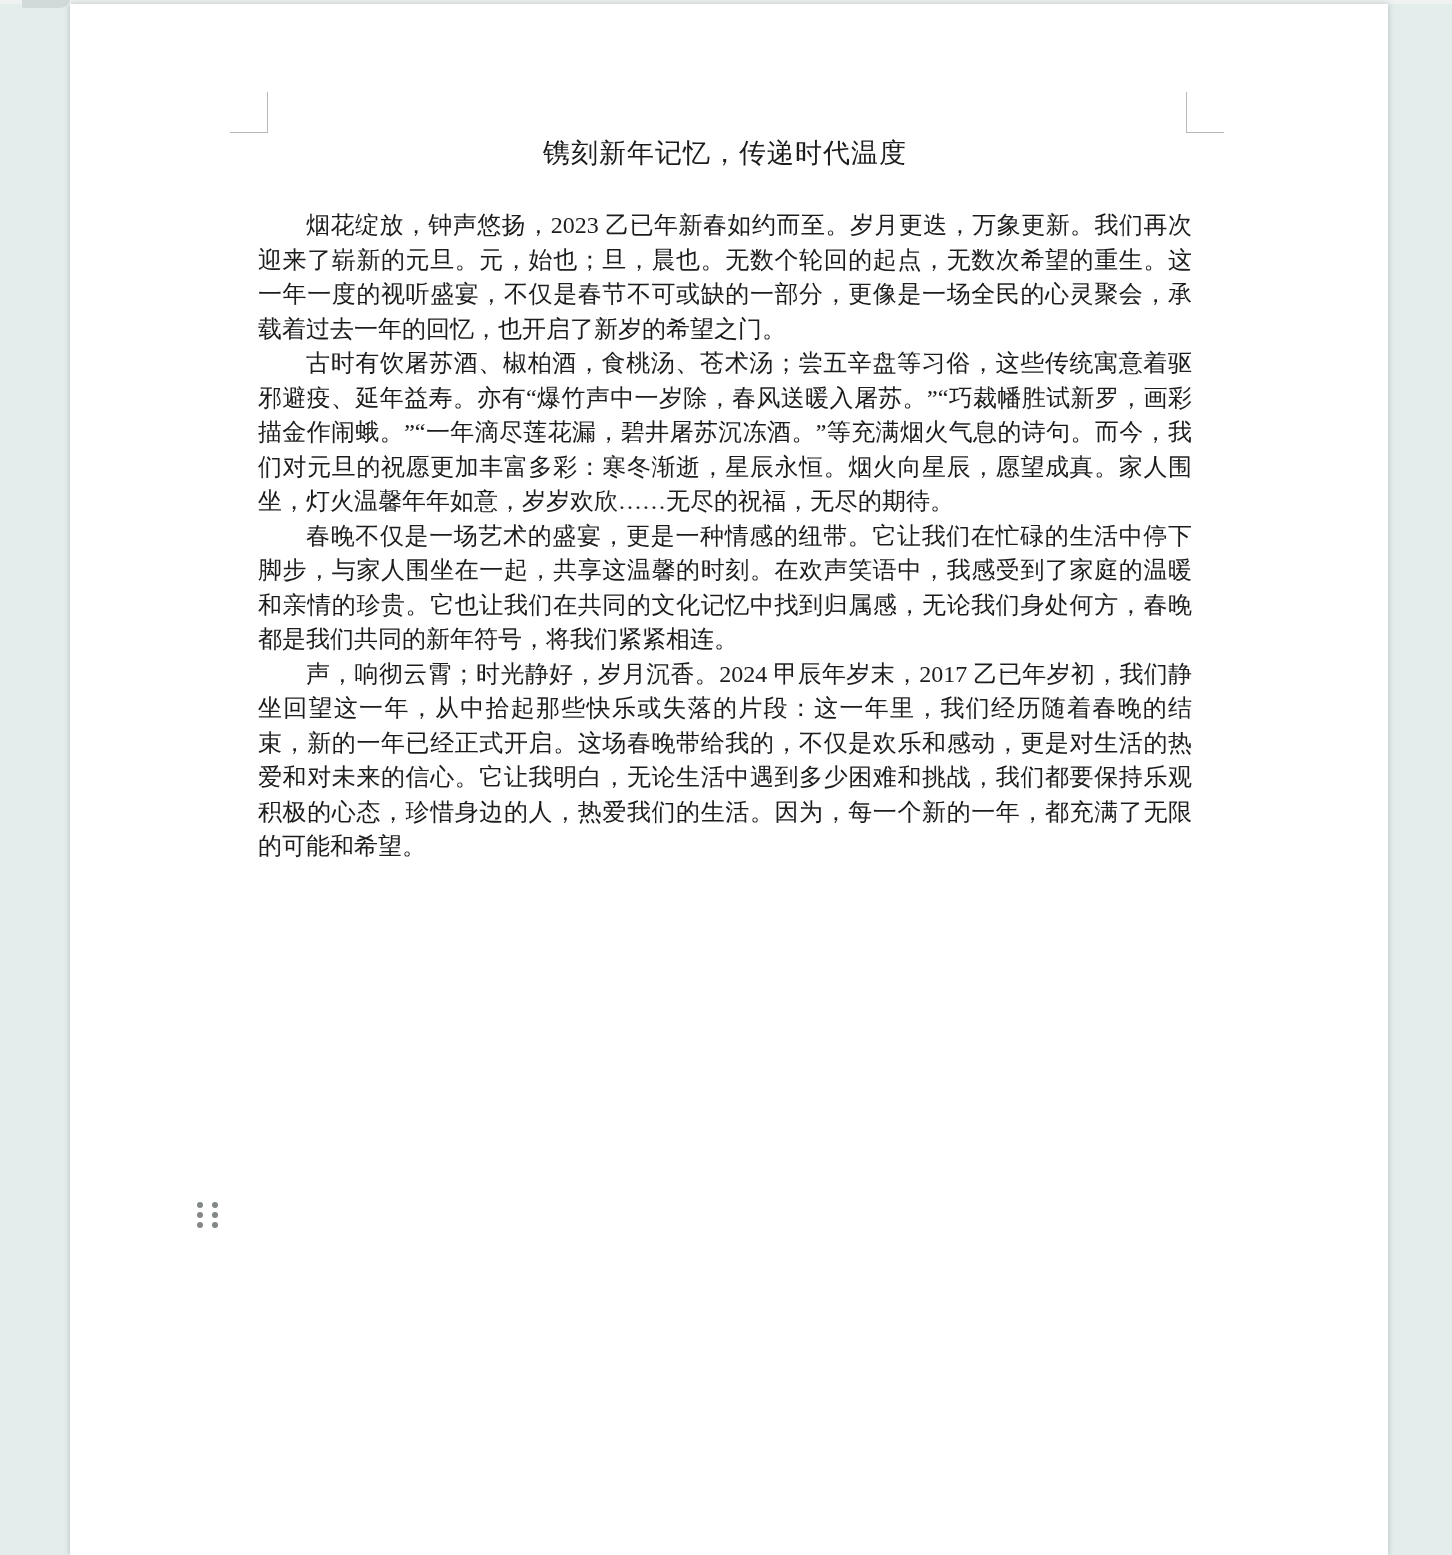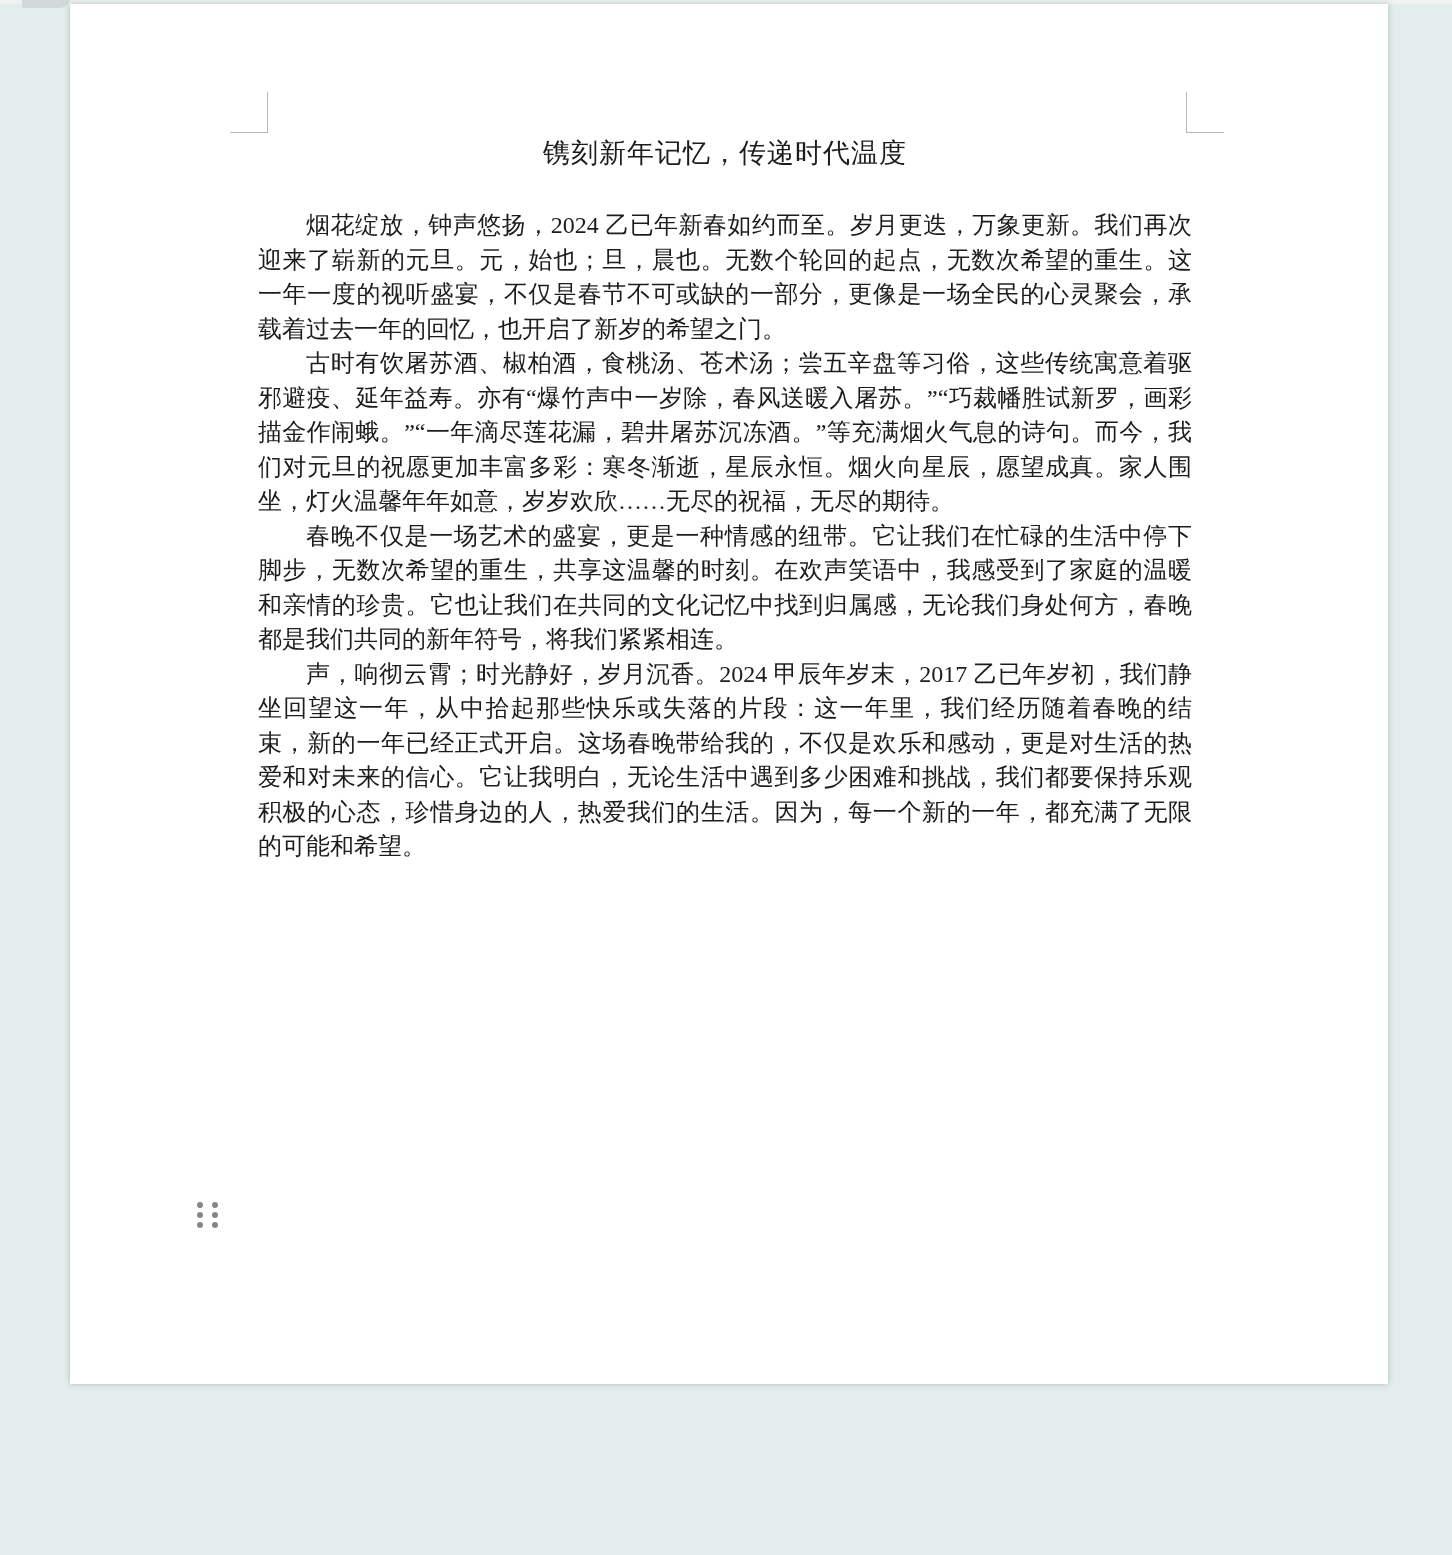--- a/index.html
+++ b/index.html
@@ -24,21 +24,21 @@
   .top-strip{
     position:absolute;left:0;top:0;right:0;height:4px;
     background:#f0f2f2;
   }
   .corner-blob{
     position:absolute;left:22px;top:-4px;width:48px;height:12px;
     background:#d2d9d9;border-radius:0 0 10px 2px;
   }
   .page{
     position:absolute;left:70px;top:4px;
-    width:1318px;height:1380px;
+    width:1318px;height:1551px;
     background:var(--page-bg);
     box-shadow:0 0 6px rgba(110,130,130,.45);
   }
   .margin-mark{
     position:absolute;width:38px;height:41px;top:88px;
   }
   .margin-mark.tl{
     left:160px;
     border-right:1px solid var(--mark-color);
     border-bottom:1px solid var(--mark-color);
@@ -86,23 +86,23 @@
   <div class="top-strip"></div>
   <div class="corner-blob"></div>
 
   <div class="page">
     <div class="margin-mark tl"></div>
     <div class="margin-mark tr"></div>
 
     <div class="doc-content">
       <h1 class="doc-title">镌刻新年记忆，传递时代温度</h1>
       <div id="doc-body">
-          <p class="para">烟花绽放，钟声悠扬，2024 乙已年新春如约而至。岁月更迭，万象更新。我们再次迎来了崭新的元旦。元，始也；旦，晨也。无数个轮回的起点，无数次希望的重生。这一年一度的视听盛宴，不仅是春节不可或缺的一部分，更像是一场全民的心灵聚会，承载着过去一年的回忆，也开启了新岁的希望之门。</p>
+          <p class="para">烟花绽放，钟声悠扬，2023 乙已年新春如约而至。岁月更迭，万象更新。我们再次迎来了崭新的元旦。元，始也；旦，晨也。无数个轮回的起点，无数次希望的重生。这一年一度的视听盛宴，不仅是春节不可或缺的一部分，更像是一场全民的心灵聚会，承载着过去一年的回忆，也开启了新岁的希望之门。</p>
           <p class="para">古时有饮屠苏酒、椒柏酒，食桃汤、苍术汤；尝五辛盘等习俗，这些传统寓意着驱邪避疫、延年益寿。亦有“爆竹声中一岁除，春风送暖入屠苏。”“巧裁幡胜试新罗，画彩描金作闹蛾。”“一年滴尽莲花漏，碧井屠苏沉冻酒。”等充满烟火气息的诗句。而今，我们对元旦的祝愿更加丰富多彩：寒冬渐逝，星辰永恒。烟火向星辰，愿望成真。家人围坐，灯火温馨年年如意，岁岁欢欣……无尽的祝福，无尽的期待。</p>
-          <p class="para">春晚不仅是一场艺术的盛宴，更是一种情感的纽带。它让我们在忙碌的生活中停下脚步，无数次希望的重生，共享这温馨的时刻。在欢声笑语中，我感受到了家庭的温暖和亲情的珍贵。它也让我们在共同的文化记忆中找到归属感，无论我们身处何方，春晚都是我们共同的新年符号，将我们紧紧相连。</p>
+          <p class="para">春晚不仅是一场艺术的盛宴，更是一种情感的纽带。它让我们在忙碌的生活中停下脚步，与家人围坐在一起，共享这温馨的时刻。在欢声笑语中，我感受到了家庭的温暖和亲情的珍贵。它也让我们在共同的文化记忆中找到归属感，无论我们身处何方，春晚都是我们共同的新年符号，将我们紧紧相连。</p>
           <p class="para">声，响彻云霄；时光静好，岁月沉香。2024 甲辰年岁末，2017 乙已年岁初，我们静坐回望这一年，从中拾起那些快乐或失落的片段：这一年里，我们经历随着春晚的结束，新的一年已经正式开启。这场春晚带给我的，不仅是欢乐和感动，更是对生活的热爱和对未来的信心。它让我明白，无论生活中遇到多少困难和挑战，我们都要保持乐观积极的心态，珍惜身边的人，热爱我们的生活。因为，每一个新的一年，都充满了无限的可能和希望。</p>
         </div>
     </div>
   </div>
 
   <div class="drag-handle" title="">
     <i></i>
     <i></i>
     <i></i>
     <i></i>

